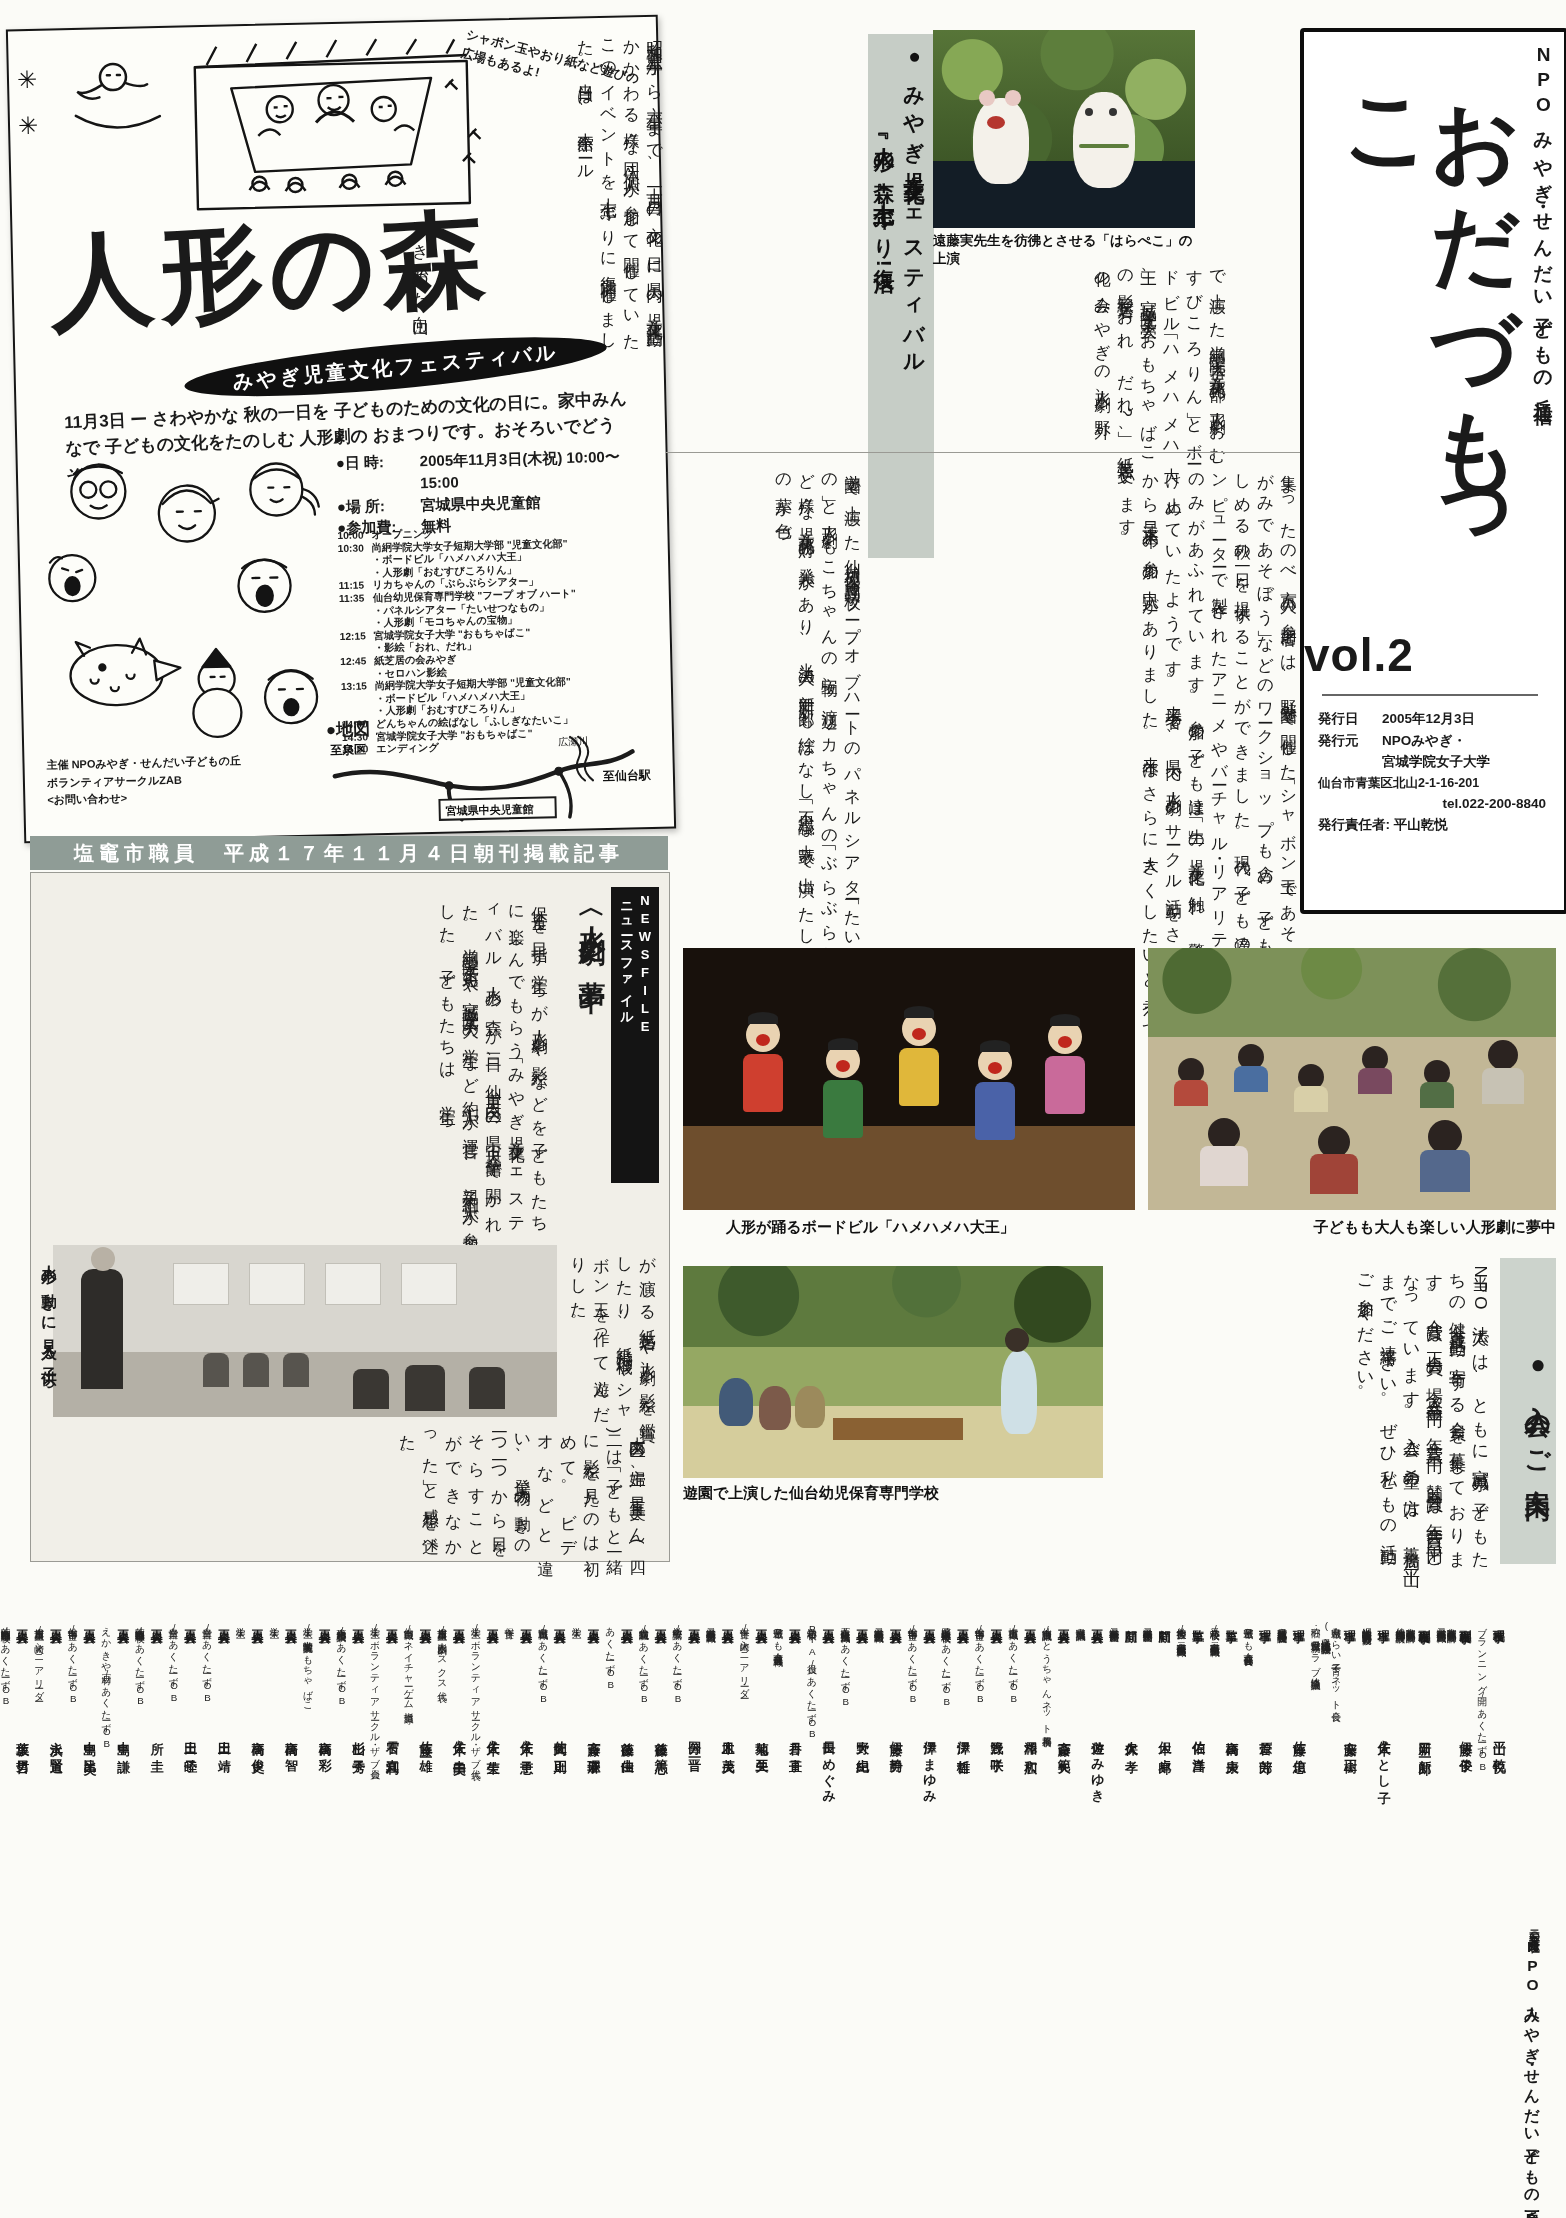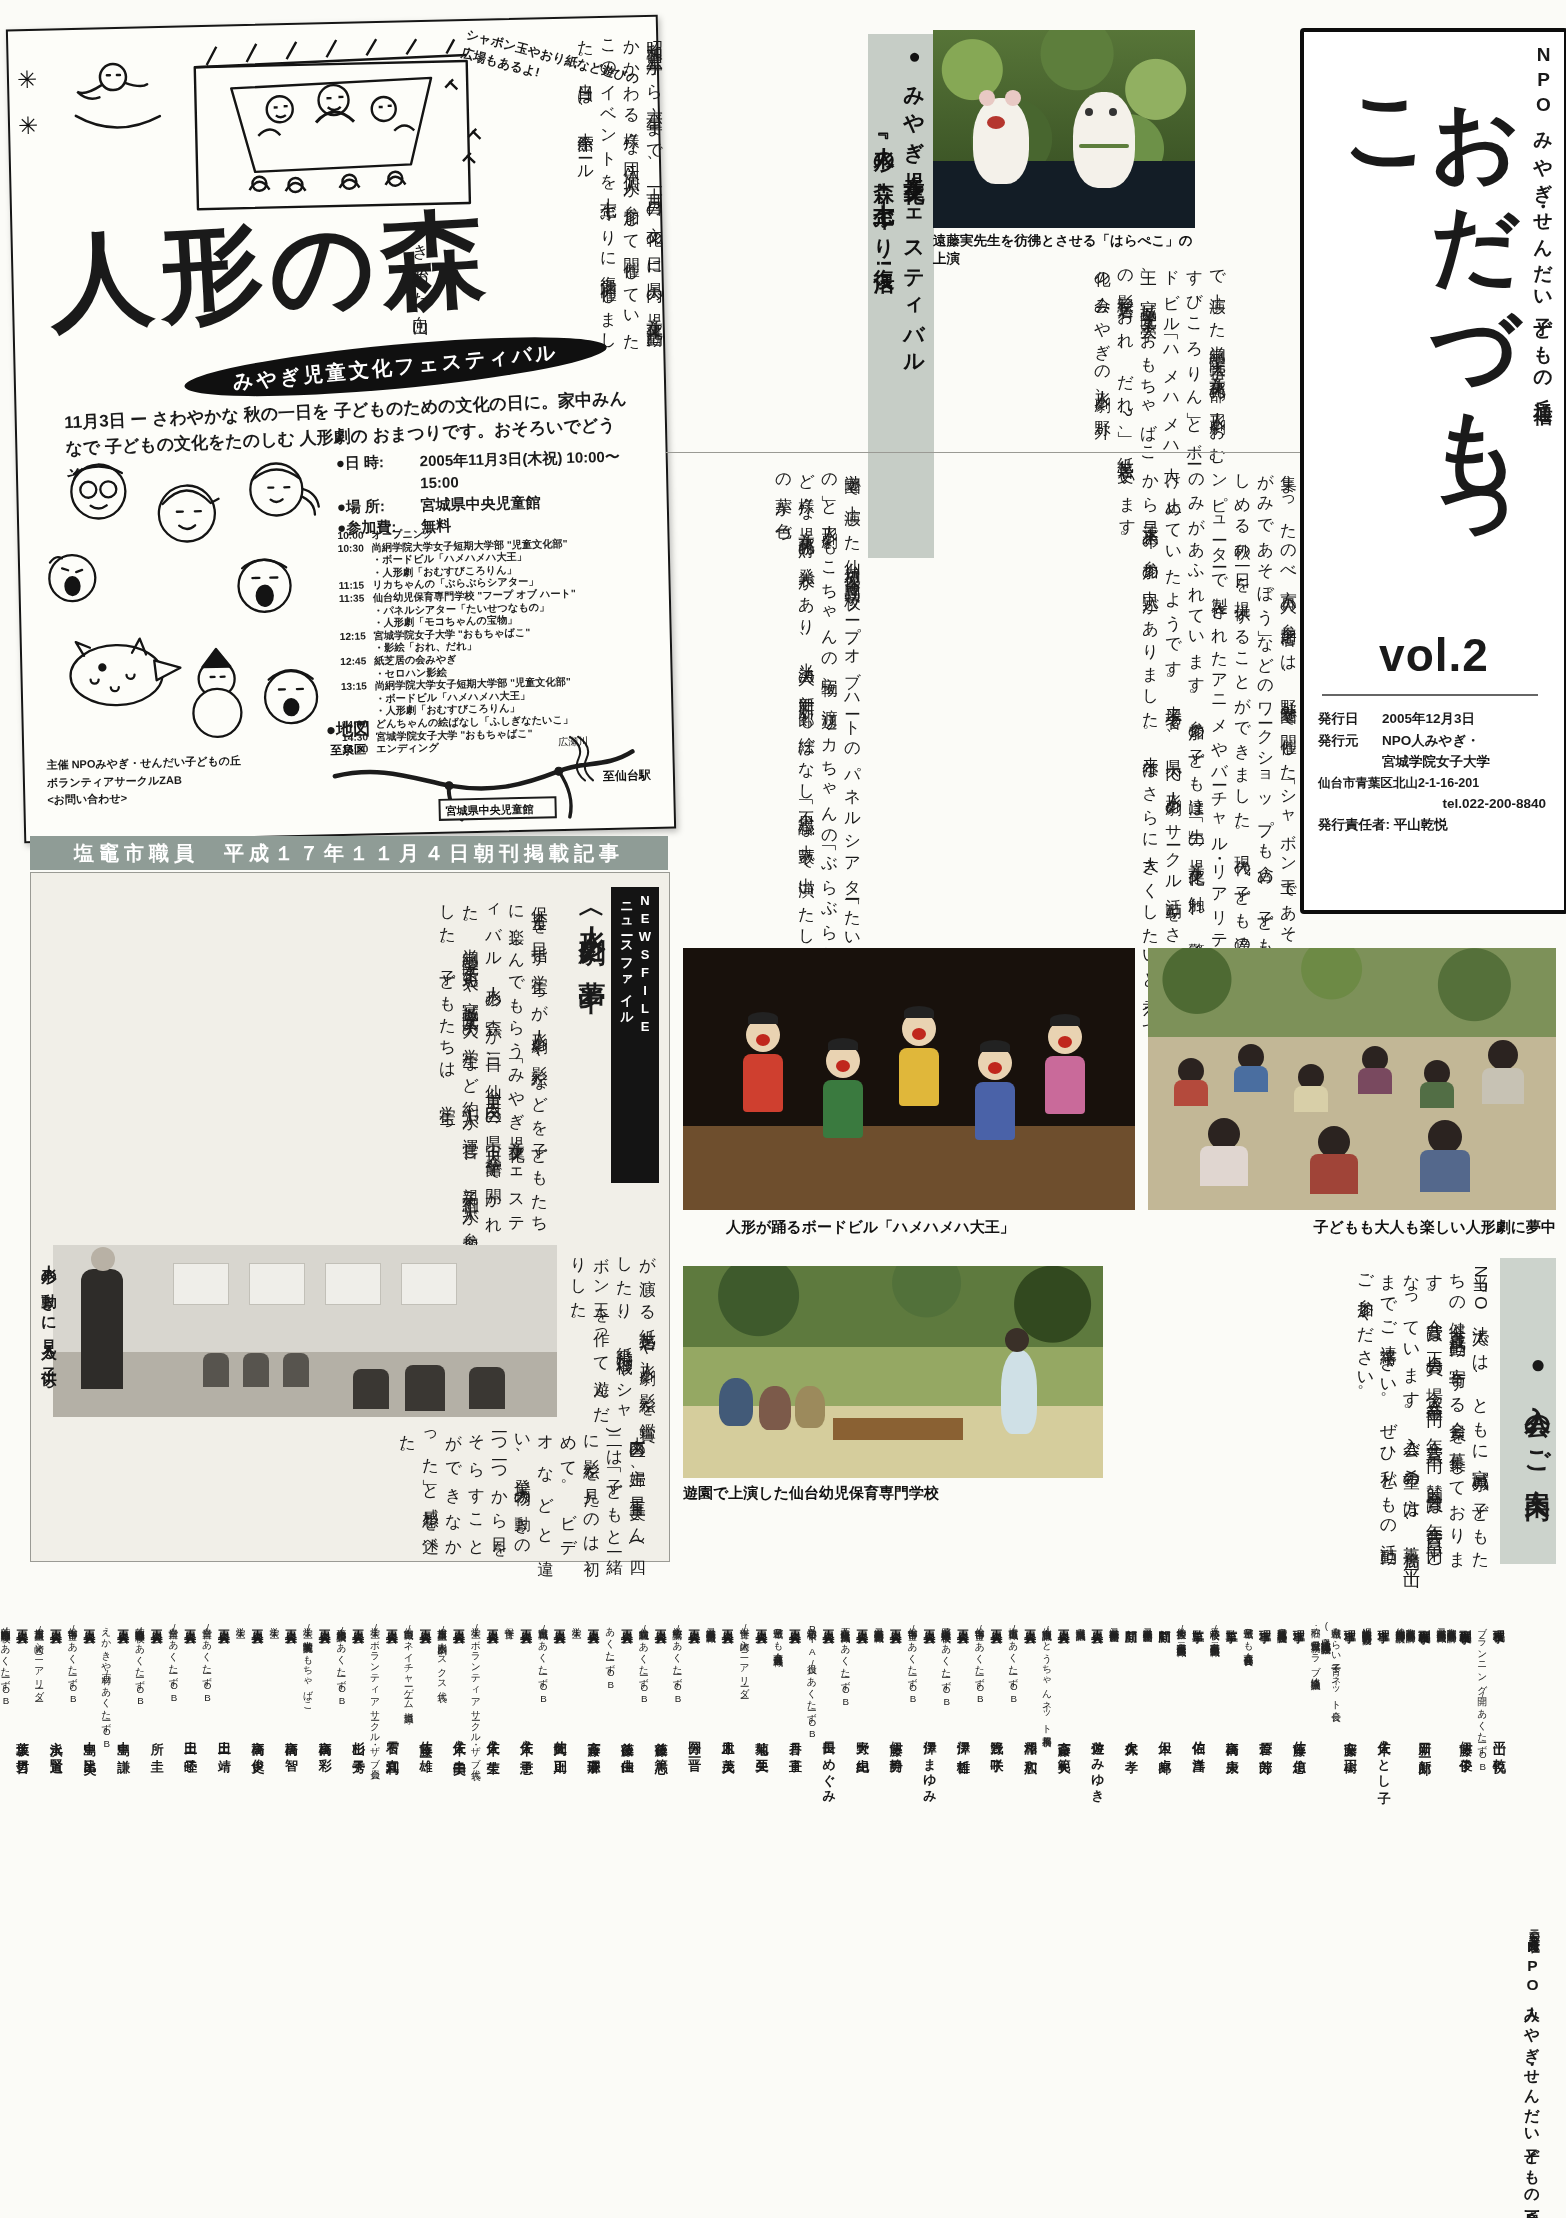--- a/index.html
+++ b/index.html
@@ -88,21 +88,21 @@
   .p4-table{position:absolute;left:150px;bottom:38px;width:130px;height:22px;background:#8a6133;box-shadow:0 24px 0 -18px #6b4a24;}
   .p4-person{position:absolute;border-radius:45% 45% 30% 30%;}
   .cap4{left:683px;top:1484px;width:420px;}
   
   .masthead{position:absolute;left:1300px;top:28px;width:260px;height:878px;background:#fff;
             border:4px solid #0d0d0d;border-radius:4px;}
   .mh-sub{position:absolute;right:8px;top:12px;height:560px;writing-mode:vertical-rl;text-orientation:upright;
           font-size:19px;font-weight:bold;letter-spacing:4px;}
   .mh-title{position:absolute;right:44px;top:10px;height:580px;writing-mode:vertical-rl;text-orientation:upright;
             font-size:88px;font-weight:900;letter-spacing:2px;line-height:1;}
-  .mh-vol{position:absolute;left:0;top:596px;width:100%;text-align:center;font-size:46px;font-weight:900;letter-spacing:1px;}
+  .mh-vol{position:absolute;left:0;top:596px;width:100%;text-align:left;font-size:46px;font-weight:900;letter-spacing:1px;}
   .mh-hr{position:absolute;left:18px;top:662px;width:216px;height:2px;background:#666;}
   .mh-info{position:absolute;left:14px;top:676px;width:228px;font-size:13.5px;font-weight:bold;line-height:1.6;}
   .mh-row{display:flex;}
   .mh-row .mh-label{width:64px;flex:none;}
   .mh-row.addr{font-size:12.5px;}
   .mh-row.tel .mh-val{text-align:right;width:100%;}
   
   .clip-bar{position:absolute;left:30px;top:836px;width:638px;height:34px;background:#8f9c96;color:#fff;
             font-size:20px;font-weight:bold;letter-spacing:5px;display:flex;align-items:center;justify-content:center;}
   .clip{position:absolute;left:30px;top:872px;width:638px;height:688px;background:#f1efe8;border:1px solid #9a9a94;}
@@ -378,21 +378,21 @@
     <div class="mh-info">
       <div>
 
           <div class="mh-row">
             <span class="mh-label">発行日</span>
             <span class="mh-val">2005年12月3日</span>
           </div>
 
           <div class="mh-row">
             <span class="mh-label">発行元</span>
-            <span class="mh-val">NPO人みやぎ・</span>
+            <span class="mh-val">NPOみやぎ・</span>
           </div>
 
           <div class="mh-row">
             <span class="mh-label"></span>
             <span class="mh-val">宮城学院女子大学</span>
           </div>
         </div>
       <div class="mh-row addr">仙台市青葉区北山2-1-16-201</div>
       <div class="mh-row tel">
           <span class="mh-val">tel.022-200-8840</span>

